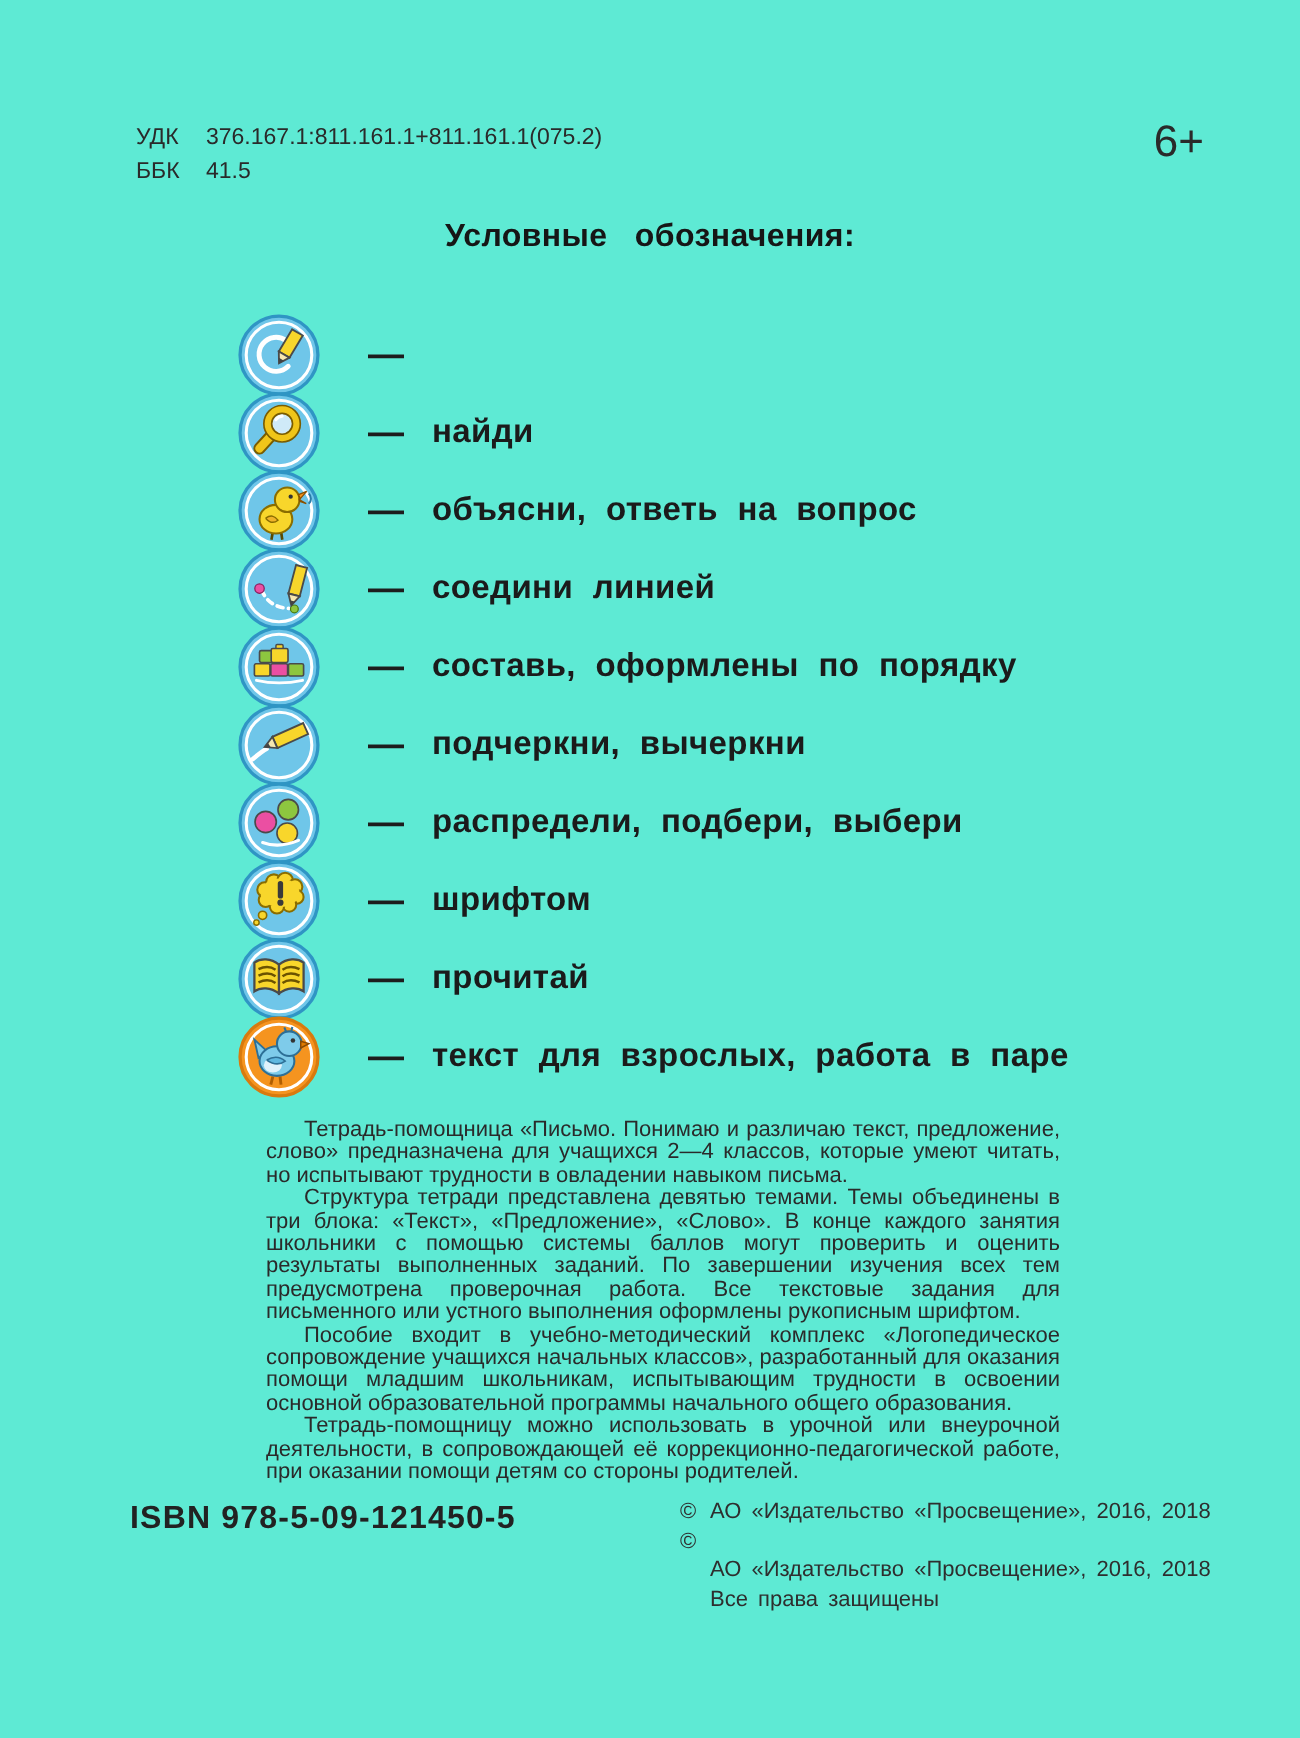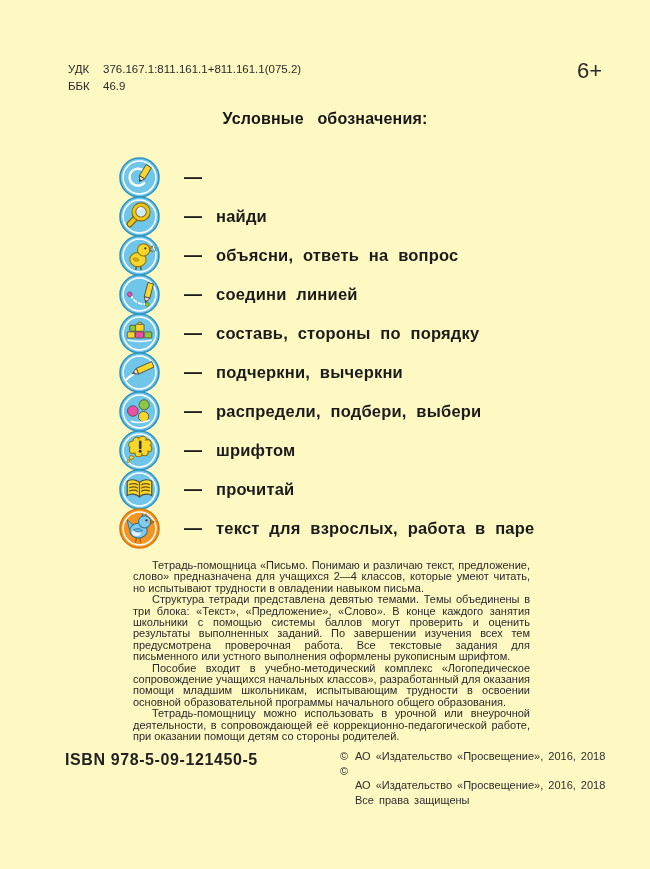--- a/index.html
+++ b/index.html
@@ -1,19 +1,19 @@
 <!DOCTYPE html>
 <html lang="ru"><head>
 <meta charset="utf-8">
 <style>
   html,body{margin:0;padding:0;background:#ffffff;}
   .page{
     position:relative;
     width:650px;height:869px;
-    background:#fef9c3;
+    background:#5eead4;
     font-family:"Liberation Sans", sans-serif;
     color:#1d1d1d;
     overflow:hidden;
   }
   
   .codes{position:absolute;left:68px;top:61px;font-size:11.5px;line-height:17px;color:#2a2a2a;}
   .code-row{white-space:nowrap;}
   .code-label{display:inline-block;width:35px;}
   .age-badge{position:absolute;right:48px;top:58px;font-size:22px;color:#2a2a2a;}
   
@@ -48,21 +48,21 @@
 </head>
 <body>
 
 <div class="page">
 
   <div class="codes">
     <div class="code-row">
       <span class="code-label">УДК</span><span class="code-value">376.167.1:811.161.1+811.161.1(075.2)</span>
     </div>
     <div class="code-row">
-      <span class="code-label">ББК</span><span class="code-value">46.9</span>
+      <span class="code-label">ББК</span><span class="code-value">41.5</span>
     </div>
   </div>
 
   <div class="age-badge">6+</div>
 
   <div class="title">Условные обозначения:</div>
 
   <div class="legend">
 
     <div class="legend-row">
@@ -140,21 +140,21 @@
           <rect x="18.5" y="9" width="3.5" height="2.4" rx="0.6" fill="#f8d62b" stroke="#4a4a4a" stroke-width="0.7"></rect>
           <rect x="10.5" y="12" width="7.6" height="5.8" rx="0.8" fill="#8dc63f" stroke="#4a4a4a" stroke-width="0.8"></rect>
           <rect x="16.2" y="11" width="8.2" height="6.8" rx="0.8" fill="#f8d62b" stroke="#4a4a4a" stroke-width="0.8"></rect>
           <rect x="8" y="18.4" width="7.6" height="6" rx="0.8" fill="#f8d62b" stroke="#4a4a4a" stroke-width="0.8"></rect>
           <rect x="16" y="18.4" width="8.2" height="6" rx="0.8" fill="#eb4fa2" stroke="#4a4a4a" stroke-width="0.8"></rect>
           <rect x="24.6" y="18.4" width="7.4" height="6" rx="0.8" fill="#8dc63f" stroke="#4a4a4a" stroke-width="0.8"></rect>
           <path d="M9 26.5 Q 20 29 31.5 26.5" fill="none" stroke="#ffffff" stroke-width="1.4" stroke-linecap="round"></path>
         </svg>
       </span>
       <span class="dash">—</span>
-      <span class="label">составь, стороны по порядку</span>
+      <span class="label">составь, оформлены по порядку</span>
     </div>
 
     <div class="legend-row">
       <span class="icon-wrap">
         <svg viewBox="0 0 40 40">
           <circle cx="20" cy="20" r="19" fill="#6fc6e9" stroke="#2f95c4" stroke-width="1.6"></circle>
           <circle cx="20" cy="20" r="16" fill="none" stroke="#ffffff" stroke-width="1.5"></circle>
           <path d="M7 27 C 10 24.5 12 22.8 14 21.8" fill="none" stroke="#ffffff" stroke-width="2.2" stroke-linecap="round"></path>
           <polygon points="31.8,9.3 34.2,14.7 19.2,21.5 16.8,16.0" fill="#f8d62b" stroke="#4a4a4a" stroke-width="0.9"></polygon>
           <polygon points="16.8,16.0 19.2,21.5 13,21" fill="#f6e7b0" stroke="#4a4a4a" stroke-width="0.9"></polygon>

